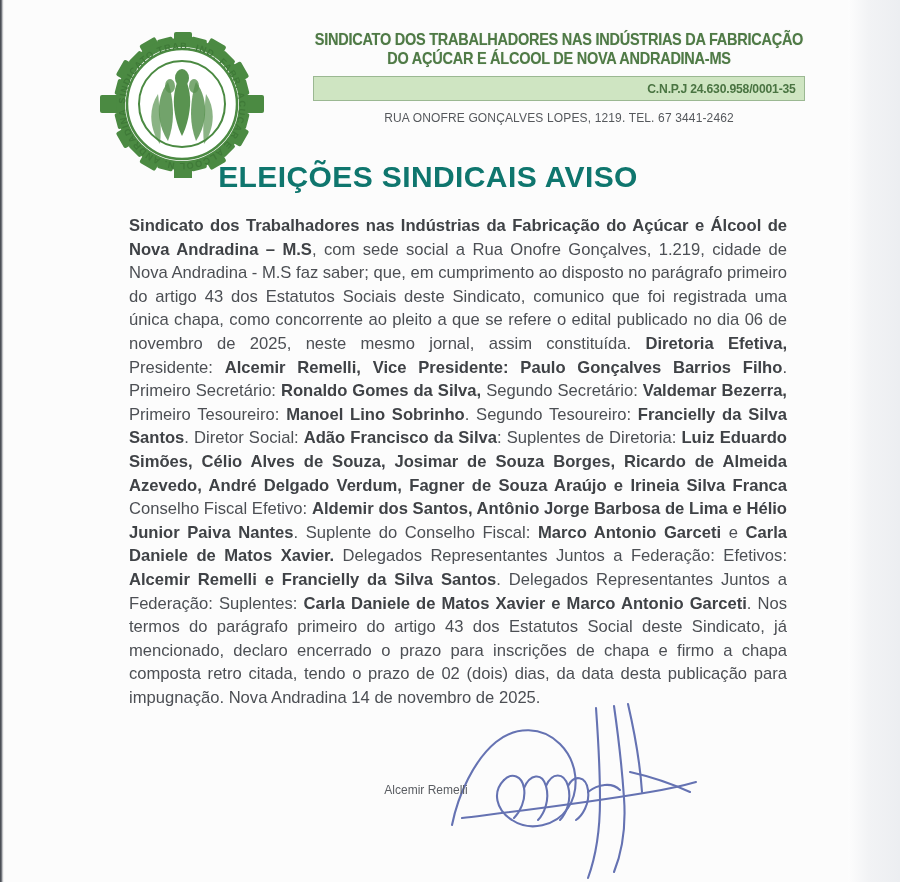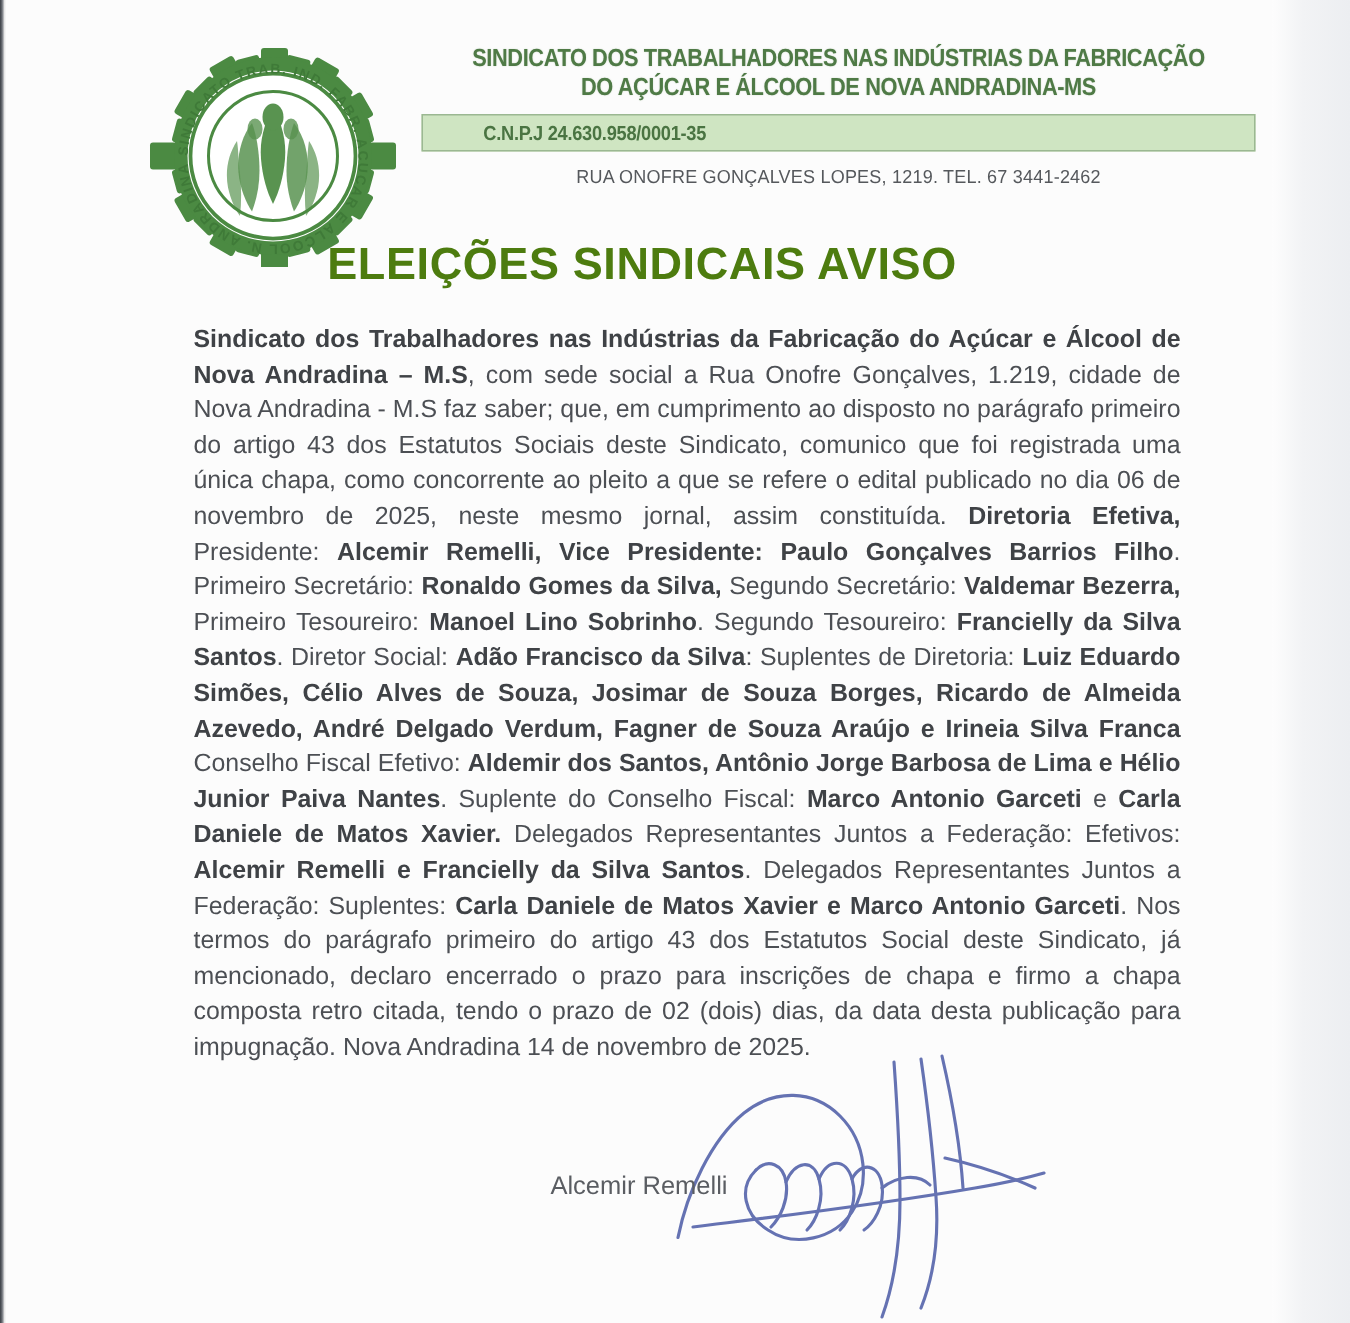--- a/index.html
+++ b/index.html
@@ -67,29 +67,28 @@
     line-height: 19px;
     letter-spacing: -0.3px;
     color: #4f7a46;
     text-transform: uppercase;
     transform: scaleX(0.88);
     transform-origin: center top;
     text-shadow: 0 0 1px rgba(79,122,70,0.35);
   }
   .cnpj-box {
     margin: 8px auto 0;
-    width: 556px;
+    width: 492px;
     height: 25px;
     background: #cfe5c2;
     border: 1px solid #9bb892;
     box-sizing: border-box;
     display: flex;
     align-items: center;
-    justify-content: flex-start;
-    padding-left: 32px;
+    justify-content: flex-end;
   }
   .cnpj-text {
     font-family: "Liberation Sans Narrow", "Liberation Sans", sans-serif;
     font-weight: bold;
     font-size: 13.5px;
     letter-spacing: -0.2px;
     color: #4a7442;
     transform: scaleX(0.9);
   }
   .address {
@@ -103,21 +102,21 @@
 
   
   .doc-title {
     position: absolute;
     left: 4px; top: 160px;
     width: 848px;
     text-align: center;
     font-size: 30px;
     font-weight: bold;
     letter-spacing: 0.4px;
-    color: #4d7c0f;
+    color: #0f766e;
   }
 
   
   .body-text {
     position: absolute;
     left: 129px; top: 214px;
     width: 658px;
     font-size: 16.6px;
     line-height: 23.6px;
     color: #4c4f54;
@@ -126,21 +125,21 @@
     hyphens: none;
   }
   .body-text b { font-weight: bold; color: #3f4246; }
 
   
   .sign-block {
     position: absolute;
     left: 0; top: 780px;
     width: 852px;
     text-align: center;
-    font-size: 17px;
+    font-size: 12px;
     line-height: 21px;
     color: #5a5d62;
   }
   .sign-name { display: block; }
   .sign-role { display: block; }
 
   .signature {
     position: absolute;
     left: 400px; top: 700px;
     width: 300px; height: 190px;

